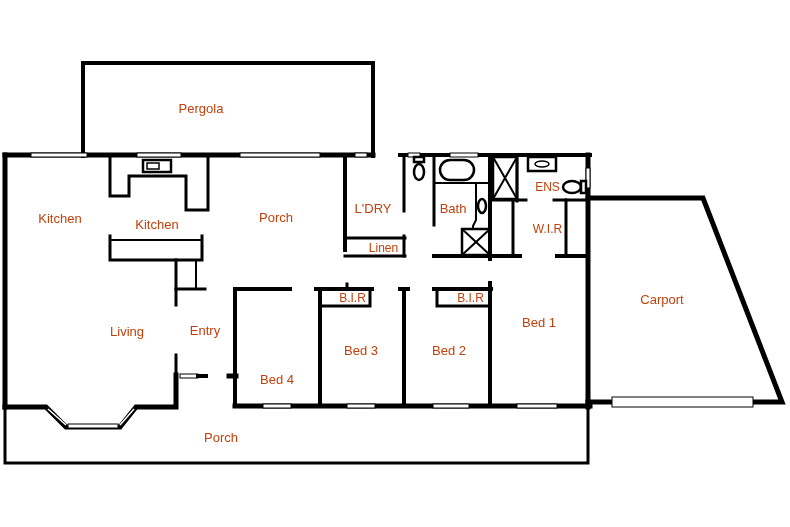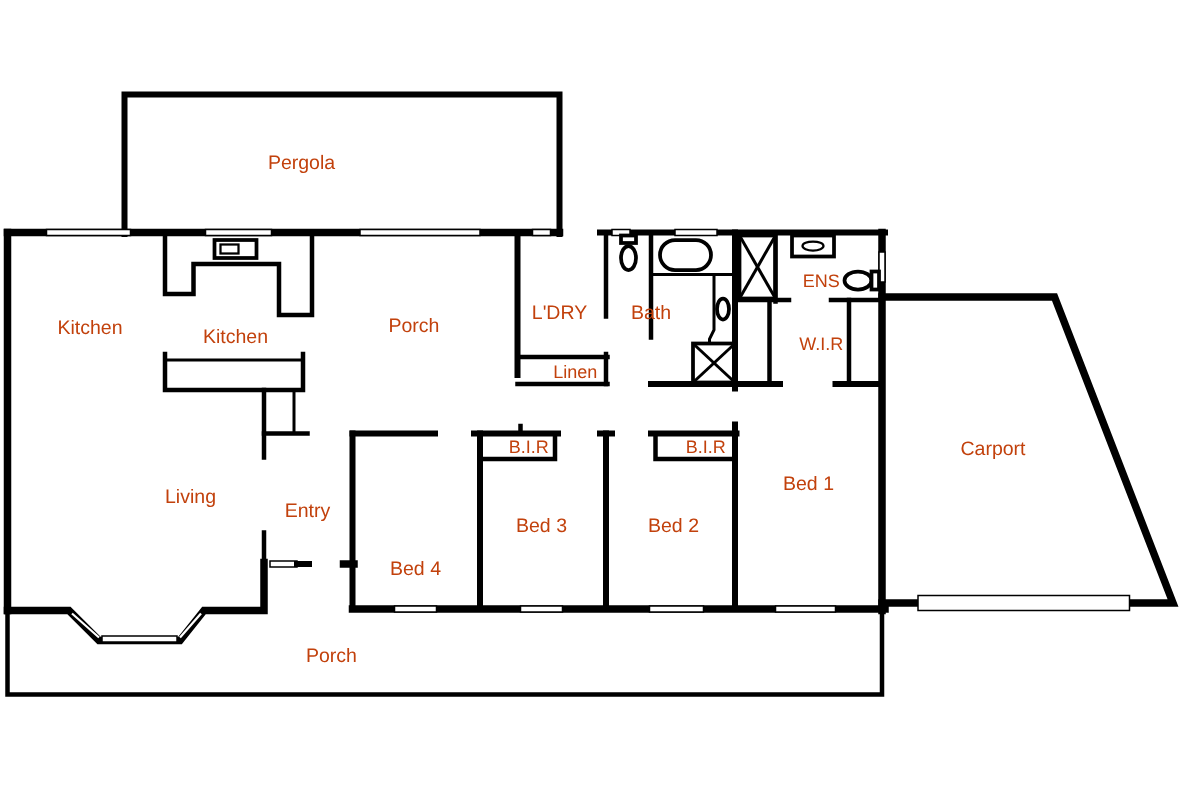--- a/index.html
+++ b/index.html
@@ -139,25 +139,25 @@
     <rect class="win" x="612" y="397" width="141" height="10"></rect>
   </g>
 </svg>
 
 <div class="label" style="left:201px;top:108px;">Pergola</div>
 <div class="label" style="left:60px;top:218px;">Kitchen</div>
 <div class="label" style="left:157px;top:224px;">Kitchen</div>
 <div class="label" style="left:276px;top:217px;">Porch</div>
 <div class="label" style="left:373px;top:208px;">L'DRY</div>
 <div class="label small" style="left:376px;top:248px;">Linen</div>
-<div class="label" style="left:434px;top:208px;text-align:center;">Bath</div>
+<div class="label" style="left:453px;top:208px;text-align:center;">Bath</div>
 <div class="label small" style="left:540px;top:187px;">ENS</div>
 <div class="label small" style="left:540px;top:229px;">W.I.R</div>
 <div class="label" style="left:87px;top:331px;margin-left:40px;">Living</div>
-<div class="label" style="left:205px;top:340px;">Entry</div>
+<div class="label" style="left:205px;top:330px;">Entry</div>
 <div class="label" style="left:277px;top:340px;margin-top:39px;">Bed 4</div>
 <div class="label small" style="left:345px;top:298px;">B.I.R</div>
 <div class="label" style="left:361px;top:350px;">Bed 3</div>
 <div class="label small" style="left:463px;top:298px;">B.I.R</div>
 <div class="label" style="left:449px;top:350px;">Bed 2</div>
 <div class="label" style="left:539px;top:322px;">Bed 1</div>
 <div class="label" style="left:662px;top:299px;">Carport</div>
 <div class="label" style="left:221px;top:437px;">Porch</div>
 
 </body></html>

